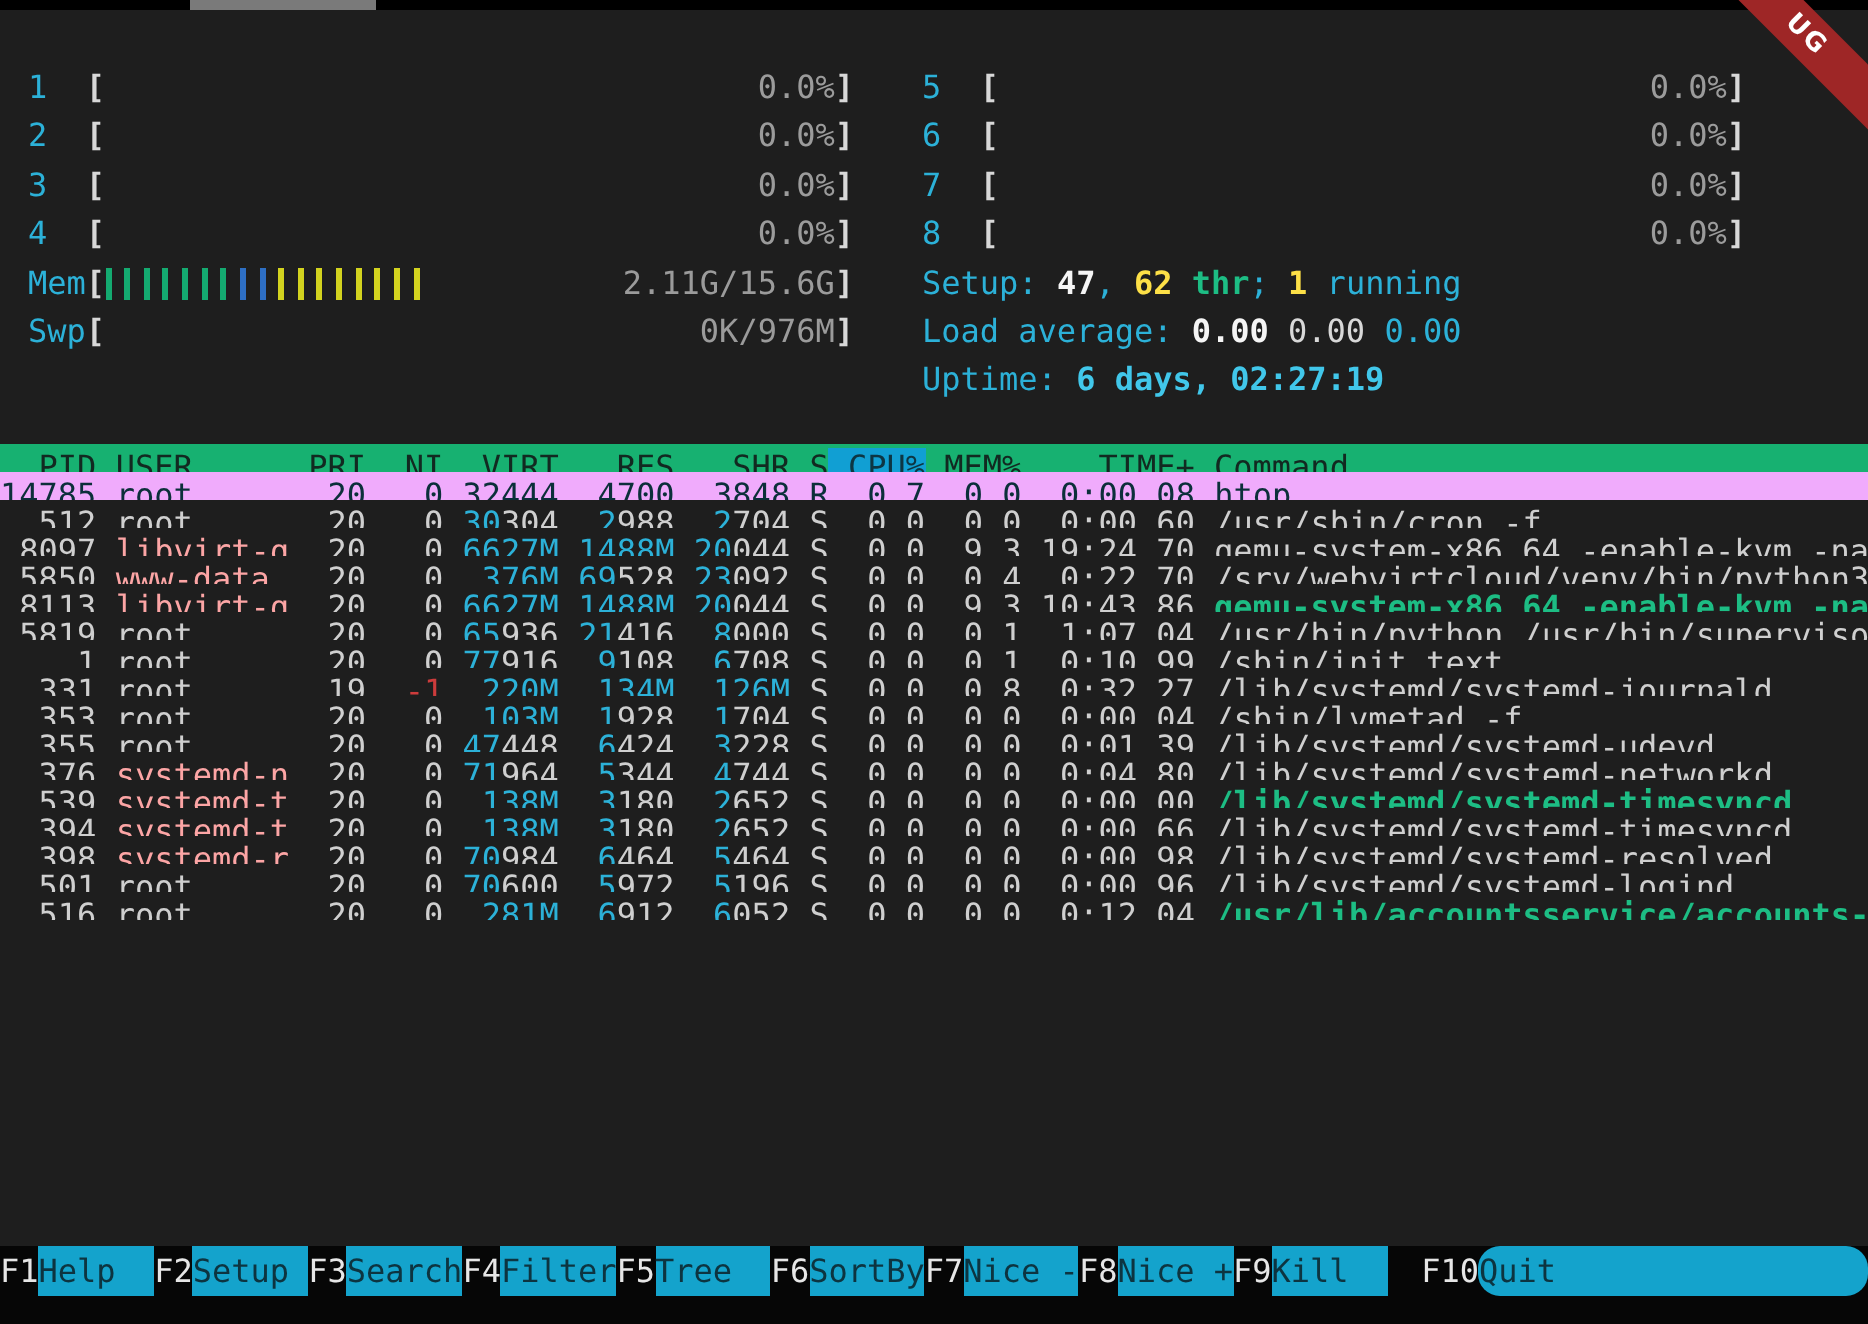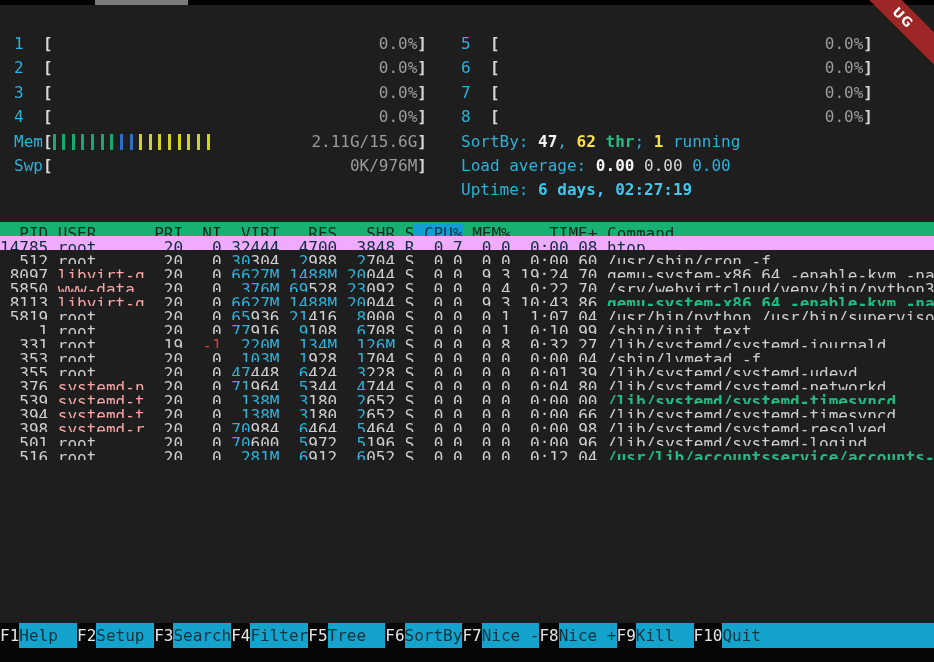--- a/index.html
+++ b/index.html
@@ -53,24 +53,24 @@
   .thead{color:#122921;}
   .thead .sortcol{background:#119fd3;color:#0d3643;}
   .prow.sel{background:#f0abfc;}
   .prow.sel span{color:#0c2f3a !important;font-weight:normal !important;}
   
   .fnbar{
     position:absolute;left:0;right:0;bottom:0;height:39px;background:#060606;
     display:flex;align-items:flex-start;white-space:pre;z-index:4;
   }
   .fnitem{display:inline-flex;height:25px;line-height:25px;}
-  .fnitem.grow{flex:1;}
+  .fnitem.grow{flex:1;padding-left:17px;}
   .fkey{color:#e6e6e6;}
   .flabel{background:#14a3cc;color:#0d3440;display:inline-block;}
-  .fnitem.grow .flabel{flex:1;}
+  .fnitem.grow .flabel{flex:1;border-radius:11px;}
 </style>
 </head>
 <body>
 
 <div class="screen">
 
   <div class="topbar">
     <div class="toptab"></div>
   </div>
 
@@ -93,21 +93,21 @@
         <span class="mlabel">Swp</span><span class="brk">[</span><span class="fill"></span><span class="mval">0K/976M</span><span class="brk">]</span>
       </div>
     </div>
     <div class="mcol right">
       <div id="cpu-right">
           <div class="mrow"><span class="mlabel">5  </span><span class="brk">[</span><span class="fill"></span><span class="mval">0.0%</span><span class="brk">]</span></div>
           <div class="mrow"><span class="mlabel">6  </span><span class="brk">[</span><span class="fill"></span><span class="mval">0.0%</span><span class="brk">]</span></div>
           <div class="mrow"><span class="mlabel">7  </span><span class="brk">[</span><span class="fill"></span><span class="mval">0.0%</span><span class="brk">]</span></div>
           <div class="mrow"><span class="mlabel">8  </span><span class="brk">[</span><span class="fill"></span><span class="mval">0.0%</span><span class="brk">]</span></div>
         </div>
-      <div class="trow"><span class="cy">SortBy: </span><span class="bw">47</span><span class="cy">, </span><span class="bg">62</span><span class="grn"> thr</span><span class="cy">; </span><span class="bg">1</span><span class="cy"> running</span></div>
+      <div class="trow"><span class="cy">Setup: </span><span class="bw">47</span><span class="cy">, </span><span class="bg">62</span><span class="grn"> thr</span><span class="cy">; </span><span class="bg">1</span><span class="cy"> running</span></div>
       <div class="trow"><span class="cy">Load average: </span><span class="bw">0.00</span><span> </span><span class="w2">0.00</span><span> </span><span class="cy">0.00</span></div>
       <div class="trow"><span class="cy">Uptime: </span><span class="ucy">6 days, 02:27:19</span></div>
     </div>
   </div>
 
   <div class="ptable">
     <div class="thead" id="thead"><span>  PID</span> <span>USER     </span> <span>PRI</span> <span> NI</span> <span> VIRT</span> <span>  RES</span> <span>  SHR</span> <span>S</span><span class="sortcol"> CPU%</span> <span>MEM%</span> <span>   TIME+</span> <span>Command</span></div>
     <div id="tbody">
         <div class="prow sel"><span><span class="fg">14785</span></span> <span><span class="fg">root</span><span class="fg">     </span></span> <span><span class="fg"> </span><span class="fg">20</span></span> <span><span class="fg">  </span><span class="fg">0</span></span> <span><span class="cy">32</span><span class="fg">444</span></span> <span><span class="fg"> </span><span class="cy">4</span><span class="fg">700</span></span> <span><span class="fg"> </span><span class="cy">3</span><span class="fg">848</span></span> <span><span class="fg">R</span></span> <span><span class="fg"> </span><span class="fg">0.7</span></span> <span><span class="fg"> </span><span class="fg">0.0</span></span> <span><span class="fg"> </span><span class="fg">0:00.08</span></span> <span><span class="fg">htop</span></span></div>
         <div class="prow"><span><span class="fg">  </span><span class="fg">512</span></span> <span><span class="fg">root</span><span class="fg">     </span></span> <span><span class="fg"> </span><span class="fg">20</span></span> <span><span class="fg">  </span><span class="fg">0</span></span> <span><span class="cy">30</span><span class="fg">304</span></span> <span><span class="fg"> </span><span class="cy">2</span><span class="fg">988</span></span> <span><span class="fg"> </span><span class="cy">2</span><span class="fg">704</span></span> <span><span class="fg">S</span></span> <span><span class="fg"> </span><span class="fg">0.0</span></span> <span><span class="fg"> </span><span class="fg">0.0</span></span> <span><span class="fg"> </span><span class="fg">0:00.60</span></span> <span><span class="fg">/usr/sbin/cron -f</span></span></div>

